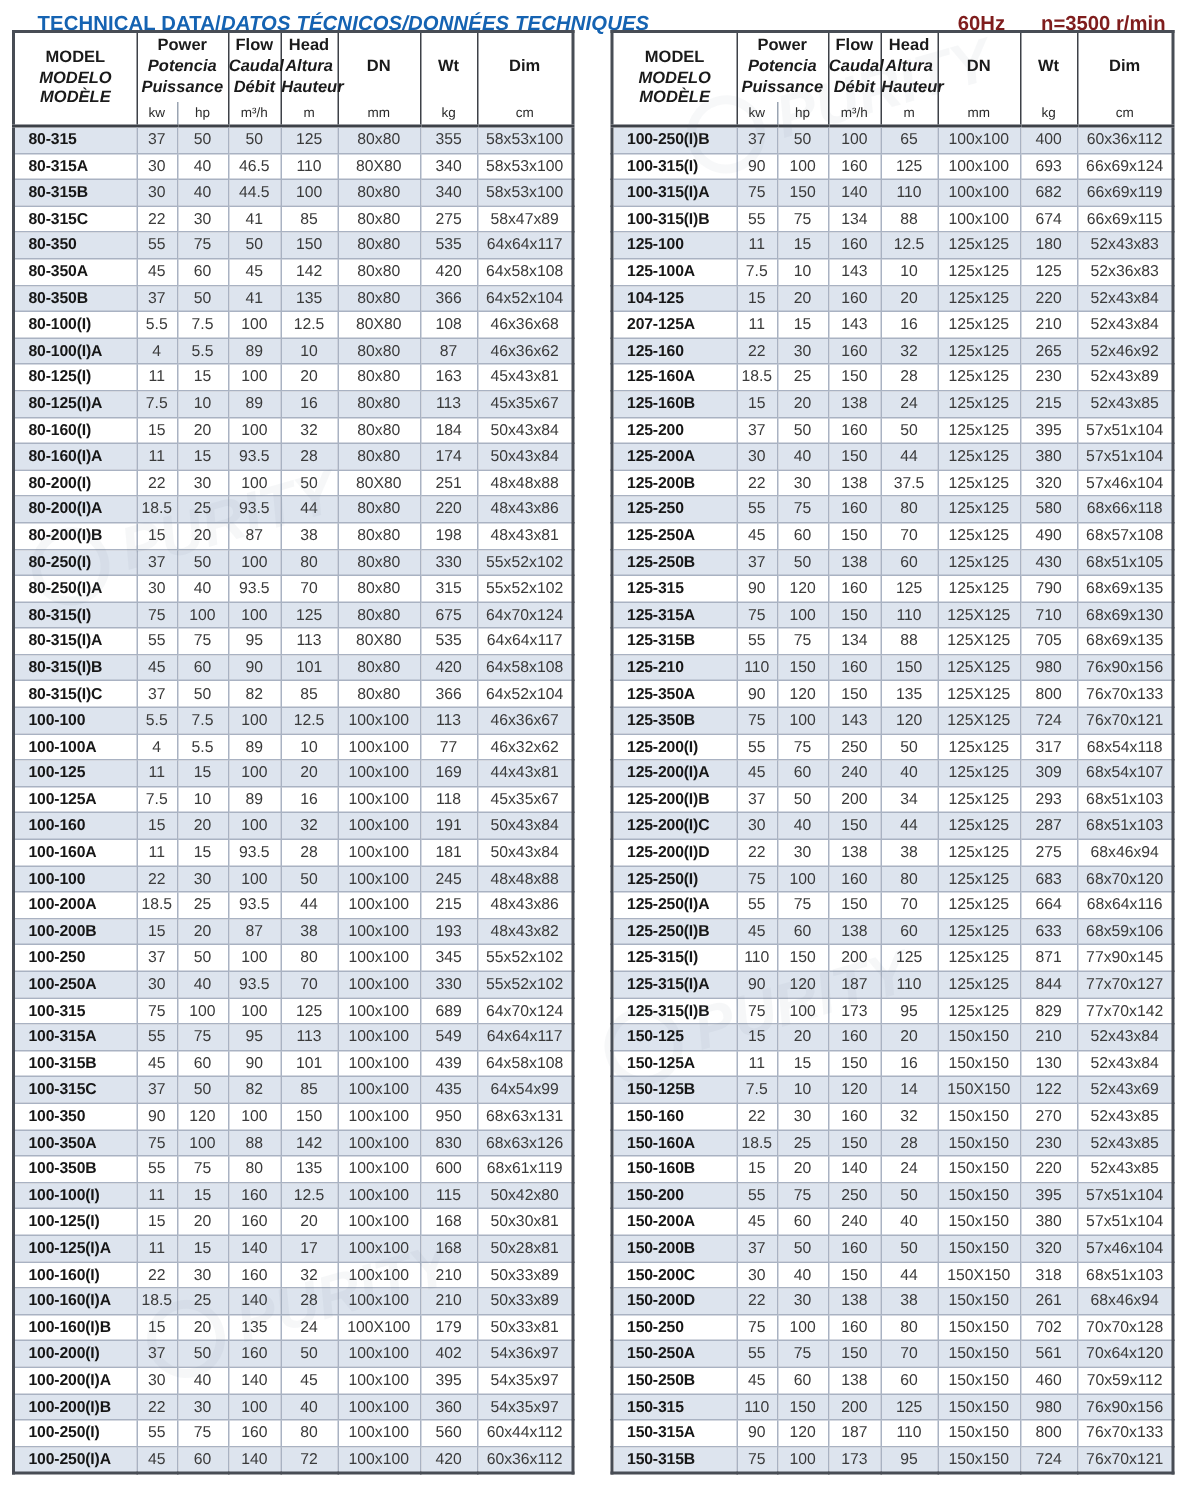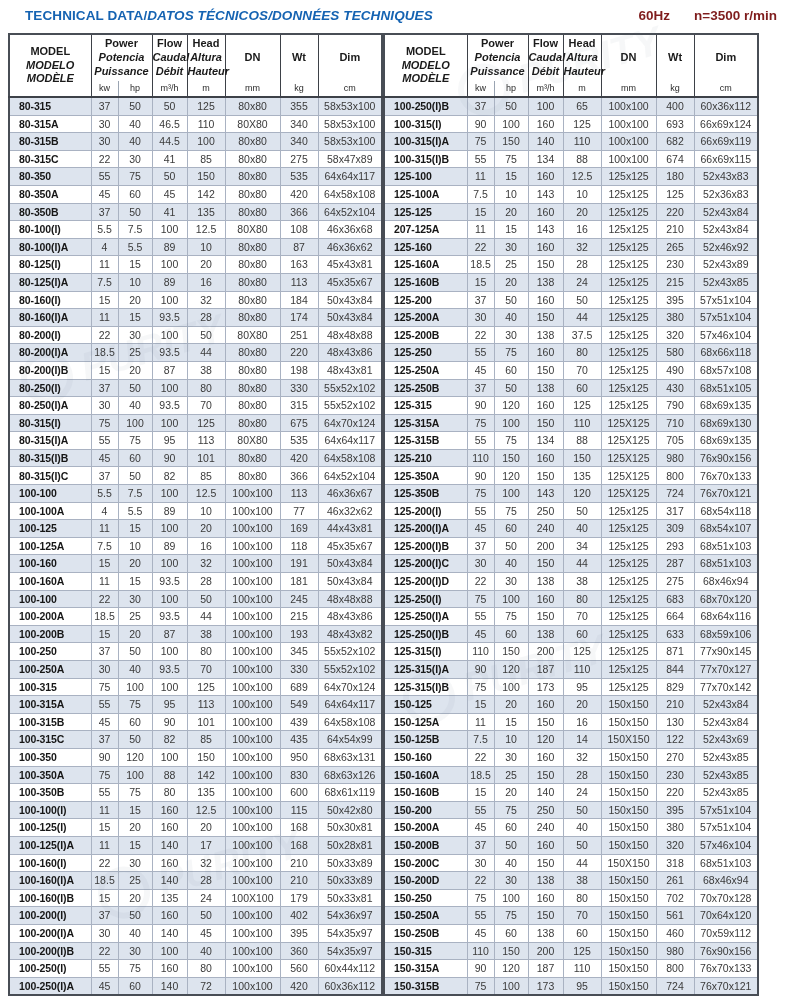--- a/index.html
+++ b/index.html
@@ -33,22 +33,22 @@
     color: #7f1d1d;
     font-size: 13.5px;
     font-weight: bold;
     display: flex;
     gap: 24px;
     padding-right: 2px;
     white-space: nowrap;
   }
   
   .tables-row {
-    position: absolute; top: 33px; left: 8px;
-    display: flex; 
+    position: absolute; top: 20px; left: 8px;
+    display: flex; gap: 24px;
     z-index: 1;
     border-radius: 28px;
   }
   table.spec {
     border-collapse: collapse;
     table-layout: fixed;
     width: 373px;
     background: #ffffff;
     border: 2px solid #484d55;
   }
@@ -807,21 +807,21 @@
           <td class="model">125-100A</td>
           <td>7.5</td>
           <td>10</td>
           <td>143</td>
           <td>10</td>
           <td>125x125</td>
           <td>125</td>
           <td>52x36x83</td>
         </tr>
         <tr>
-          <td class="model">125-125</td>
+          <td class="model">104-125</td>
           <td>15</td>
           <td>20</td>
           <td>160</td>
           <td>20</td>
           <td>125x125</td>
           <td>220</td>
           <td>52x43x84</td>
         </tr>
         <tr>
           <td class="model">207-125A</td>

